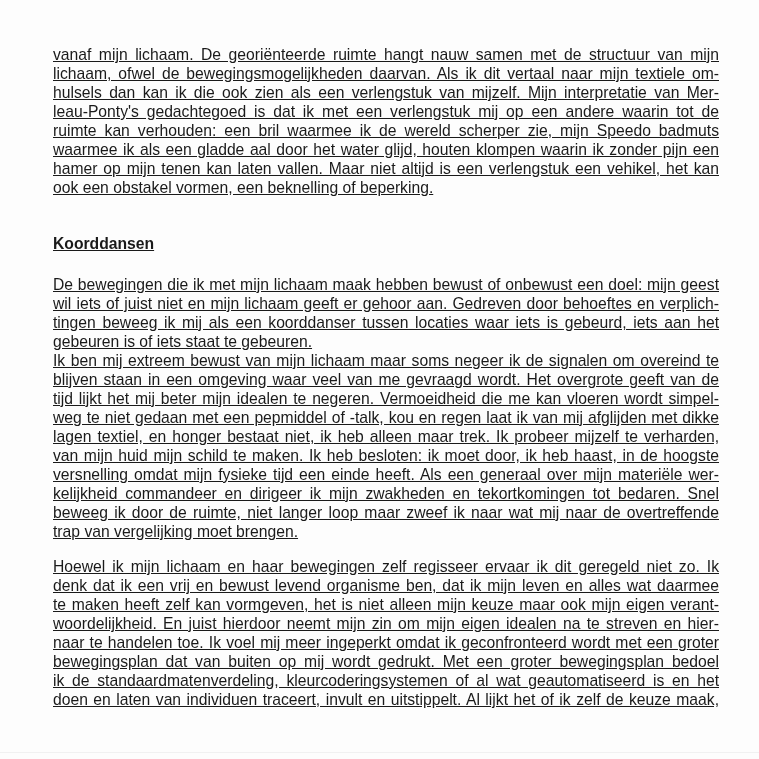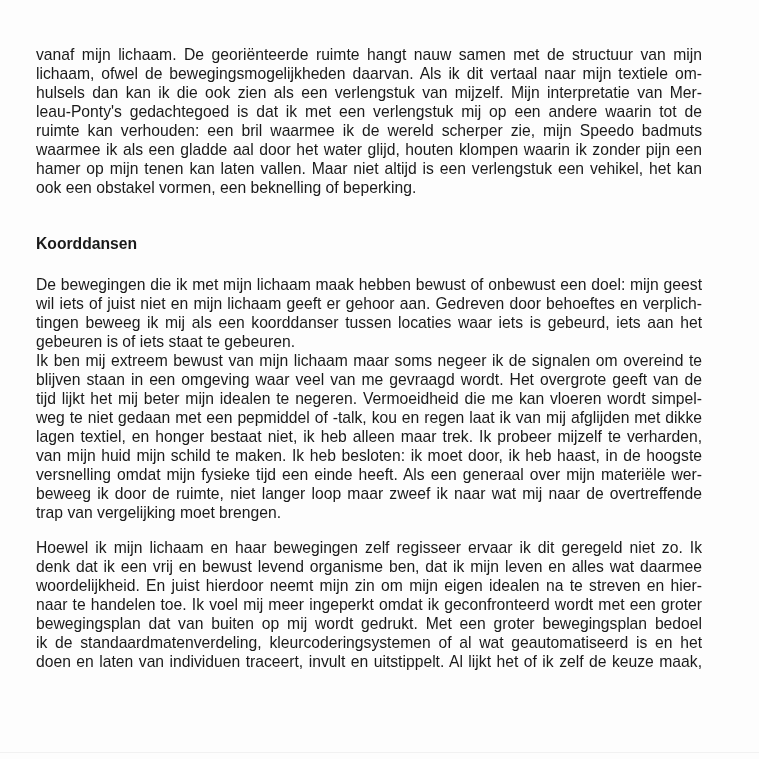--- a/index.html
+++ b/index.html
@@ -10,25 +10,26 @@
     position: relative;
     width: 759px;
     height: 759px;
     background: #fdfdfd;
     overflow: hidden;
     font-family: "Liberation Sans", "DejaVu Sans", sans-serif;
     color: #1a1a1a;
   }
   .text-column {
     position: absolute;
-    left: 36px;
+    left: 53px;
     top: 45px;
     width: 666px;
     font-size: 15.7px;
     line-height: 19px;
+    text-decoration: underline;
   }
   .para {
     margin: 0;
     padding: 0;
   }
   .line {
     text-align: justify;
     text-align-last: justify;
   }
   .line.last {
@@ -79,27 +80,29 @@
     </div>
 
     <div class="para para-3">
       <div class="line">Ik ben mij extreem bewust van mijn lichaam maar soms negeer ik de signalen om overeind te</div>
       <div class="line">blijven staan in een omgeving waar veel van me gevraagd wordt. Het overgrote geeft van de</div>
       <div class="line">tijd lijkt het mij beter mijn idealen te negeren. Vermoeidheid die me kan vloeren wordt simpel-</div>
       <div class="line">weg te niet gedaan met een pepmiddel of -talk, kou en regen laat ik van mij afglijden met dikke</div>
       <div class="line">lagen textiel, en honger bestaat niet, ik heb alleen maar trek. Ik probeer mijzelf te verharden,</div>
       <div class="line">van mijn huid mijn schild te maken. Ik heb besloten: ik moet door, ik heb haast, in de hoogste</div>
       <div class="line">versnelling omdat mijn fysieke tijd een einde heeft. Als een generaal over mijn materiële wer-</div>
+      <div class="line">kelijkheid commandeer en dirigeer ik mijn zwakheden en tekortkomingen tot bedaren. Snel</div>
       <div class="line">beweeg ik door de ruimte, niet langer loop maar zweef ik naar wat mij naar de overtreffende</div>
       <div class="line last">trap van vergelijking moet brengen.</div>
     </div>
 
     <div class="para para-4">
       <div class="line">Hoewel ik mijn lichaam en haar bewegingen zelf regisseer ervaar ik dit geregeld niet zo. Ik</div>
       <div class="line">denk dat ik een vrij en bewust levend organisme ben, dat ik mijn leven en alles wat daarmee</div>
+      <div class="line">te maken heeft zelf kan vormgeven, het is niet alleen mijn keuze maar ook mijn eigen verant-</div>
       <div class="line">woordelijkheid. En juist hierdoor neemt mijn zin om mijn eigen idealen na te streven en hier-</div>
       <div class="line">naar te handelen toe. Ik voel mij meer ingeperkt omdat ik geconfronteerd wordt met een groter</div>
       <div class="line">bewegingsplan dat van buiten op mij wordt gedrukt. Met een groter bewegingsplan bedoel</div>
       <div class="line">ik de standaardmatenverdeling, kleurcoderingsystemen of al wat geautomatiseerd is en het</div>
       <div class="line">doen en laten van individuen traceert, invult en uitstippelt. Al lijkt het of ik zelf de keuze maak,</div>
     </div>
 
   </div>
 
   <div class="bottom-rule"></div>

